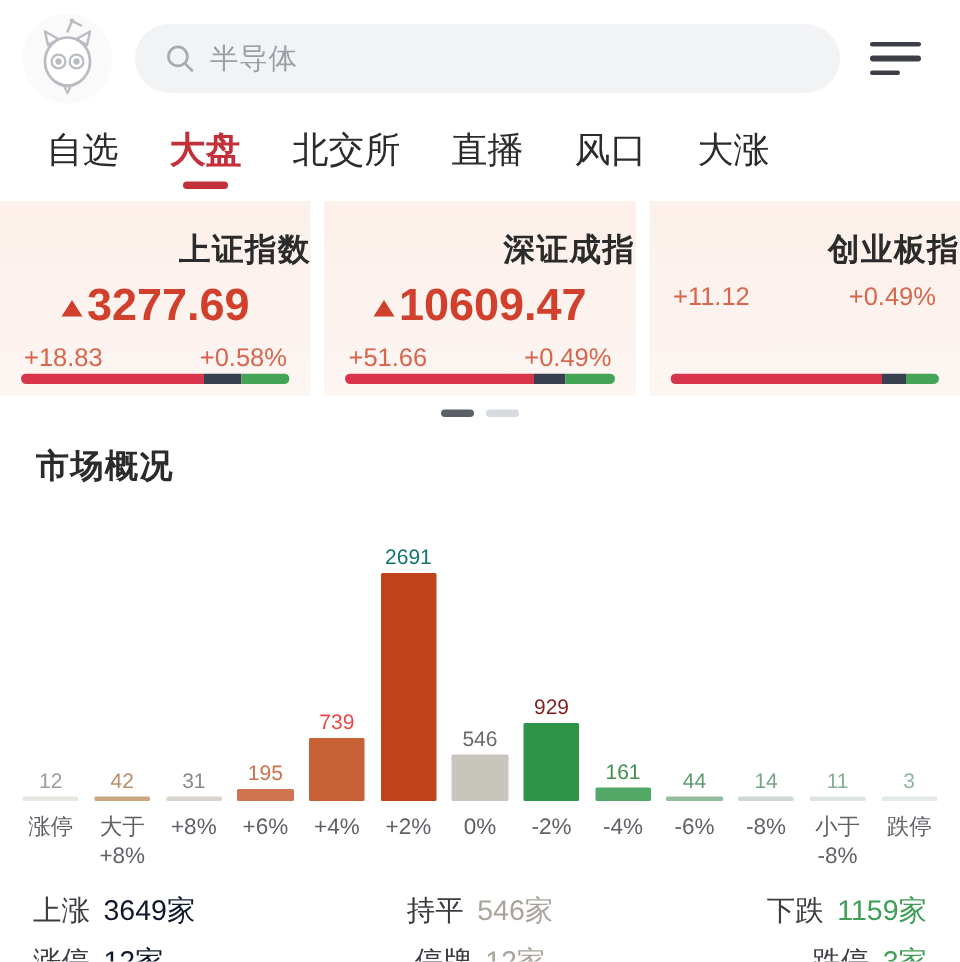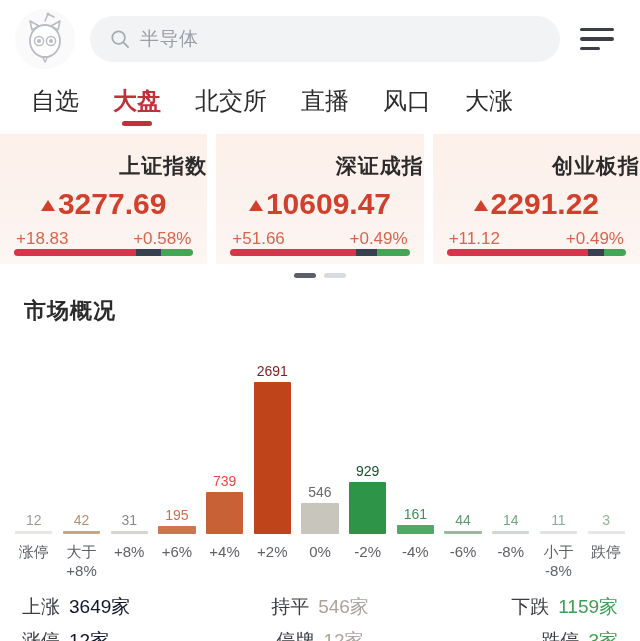--- a/index.html
+++ b/index.html
@@ -173,24 +173,20 @@
           <span>+0.49%</span>
         </div>
         <div class="card-bar">
           <span class="seg-red" style="flex:70"></span>
           <span class="seg-navy" style="flex:12"></span>
           <span class="seg-green" style="flex:18"></span>
         </div>
       </div>
       <div class="card">
         <div class="card-name">创业板指</div>
-        <div class="card-price">
-          <span class="caret"></span>
-          <span>2291.22</span>
-        </div>
         <div class="card-sub">
           <span>+11.12</span>
           <span>+0.49%</span>
         </div>
         <div class="card-bar">
           <span class="seg-red" style="flex:79"></span>
           <span class="seg-navy" style="flex:9"></span>
           <span class="seg-green" style="flex:12"></span>
         </div>
       </div>
@@ -218,29 +214,29 @@
       </div>
       <div class="bar-col">
         <div class="bar-val" style="color: rgb(201, 113, 76);">195</div>
         <div class="bar" style="height: 8px; background: rgb(207, 116, 80);"></div>
       </div>
       <div class="bar-col">
         <div class="bar-val" style="color: #ef4444;">739</div>
         <div class="bar" style="height: 42px; background: rgb(201, 97, 55);"></div>
       </div>
       <div class="bar-col">
-        <div class="bar-val" style="color: #7f1d1d;">2691</div>
+        <div class="bar-val" style="color: #0f766e;">2691</div>
         <div class="bar" style="height: 152px; background: rgb(191, 68, 25);"></div>
       </div>
       <div class="bar-col">
         <div class="bar-val" style="color: rgb(106, 106, 106);">546</div>
         <div class="bar" style="height: 31px; background: rgb(200, 197, 188);"></div>
       </div>
       <div class="bar-col">
-        <div class="bar-val" style="color: #14532d;">929</div>
+        <div class="bar-val" style="color: #7f1d1d;">929</div>
         <div class="bar" style="height: 52px; background: rgb(46, 148, 72);"></div>
       </div>
       <div class="bar-col">
         <div class="bar-val" style="color: rgb(63, 143, 82); margin-top: 12px;">161</div>
         <div class="bar" style="height: 9px; background: rgb(83, 168, 103);"></div>
       </div>
       <div class="bar-col">
         <div class="bar-val" style="color: rgb(95, 154, 111);">44</div>
         <div class="bar" style="height: 3px; background: rgb(147, 187, 157);"></div>
       </div>

